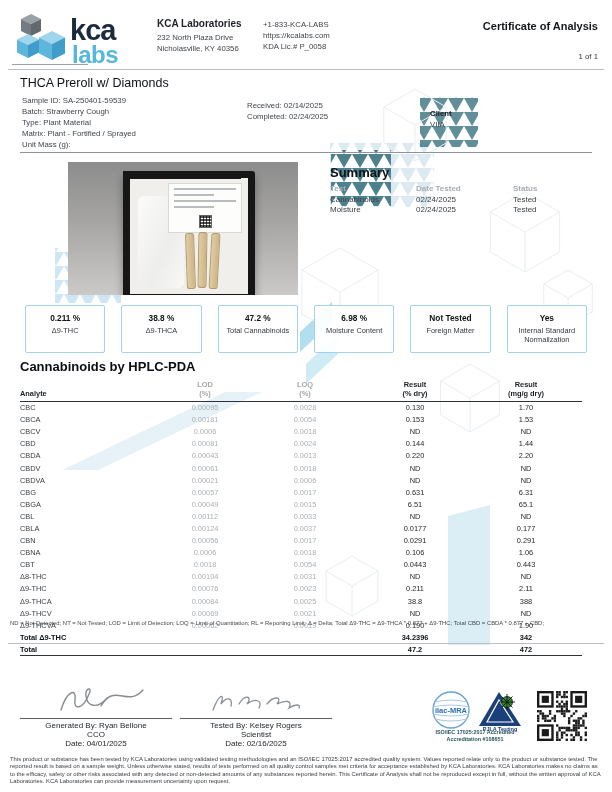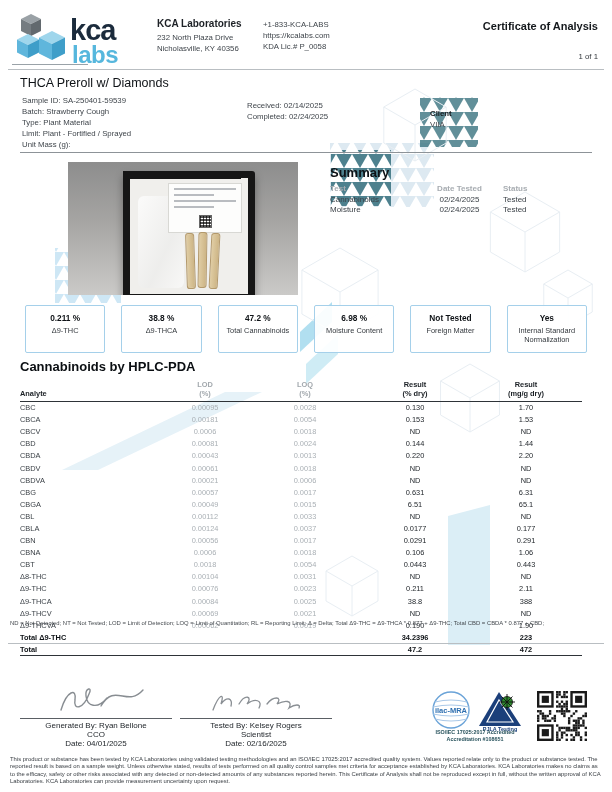--- a/index.html
+++ b/index.html
@@ -50,21 +50,21 @@
   .sheen{position:absolute;left:8px;top:18px;width:46px;height:92px;
          background:linear-gradient(115deg,rgba(255,255,255,.75),rgba(230,232,235,.25) 60%,rgba(255,255,255,.55));
          border-radius:6px;}
 
   
   .summary-title{left:330px;top:165px;font-size:13px;font-weight:bold;color:#0e1216;}
   .summary-table{left:330px;top:184px;width:262px;font-size:8px;}
   .summary-table .shead span{color:#a7acb1;font-weight:bold;}
   .srow{display:flex;line-height:10.5px;color:#3c4248;}
   .srow span:nth-child(1){width:86px;}
-  .srow span:nth-child(2){width:87px;text-align:center;}
+  .srow span:nth-child(2){width:97px;}
   .srow span:nth-child(3){width:67px;}
 
   
   .boxes{left:25px;top:305px;width:562px;display:flex;gap:16px;}
   .rbox{flex:1;height:46px;border:1px solid #a5d0ea;border-radius:2px;background:rgba(255,255,255,.92);
         text-align:center;}
   .rbox .val{margin-top:7px;font-size:8.3px;font-weight:bold;color:#0e1216;}
   .rbox .lab{margin-top:4px;font-size:7.4px;color:#33383d;line-height:8.6px;padding:0 3px;}
 
   
@@ -186,21 +186,21 @@
   <div class="abs fg lab-lic">KDA Lic.# P_0058</div>
   <div class="abs fg doc-title">Certificate of Analysis</div>
   <div class="abs fg page-num">1 of 1</div>
   <div class="abs fg rule header-rule"></div>
 
   <div class="abs fg sample-title">THCA Preroll w/ Diamonds</div>
   <div class="abs fg sample-info">
       <div>Sample ID: SA-250401-59539</div>
       <div>Batch: Strawberry Cough</div>
       <div>Type: Plant Material</div>
-      <div>Limit: Plant - Fortified / Sprayed</div>
+      <div>Matrix: Plant - Fortified / Sprayed</div>
       <div>Unit Mass (g):</div>
     </div>
   <div class="abs fg sample-dates">
       <div>Received: 02/14/2025</div>
       <div>Completed: 02/24/2025</div>
     </div>
   <div class="abs fg client-block">
     <div class="client-label">Client</div>
     <div>VIIA</div>
   </div>
@@ -413,21 +413,21 @@
           <td class="col1">0.00062</td>
           <td class="col2">0.0019</td>
           <td class="col3">0.190</td>
           <td class="col4">1.90</td>
         </tr>
         <tr class="total-row">
           <td class="col0">Total Δ9-THC</td>
           <td class="col1"></td>
           <td class="col2"></td>
           <td class="col3">34.2396</td>
-          <td class="col4">223</td>
+          <td class="col4">342</td>
         </tr>
         <tr class="total-row last">
           <td class="col0">Total</td>
           <td class="col1"></td>
           <td class="col2"></td>
           <td class="col3">47.2</td>
           <td class="col4">472</td>
         </tr>
       </tbody>
   </table>

